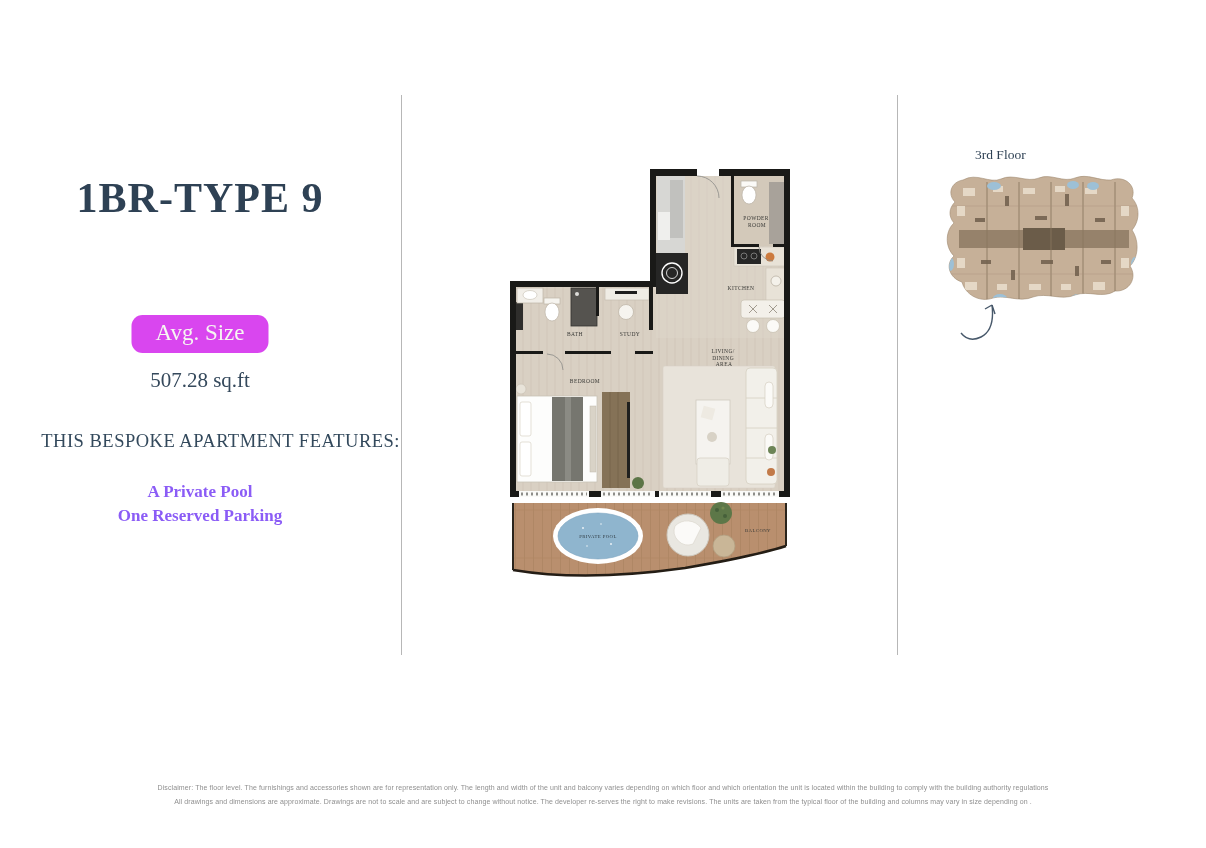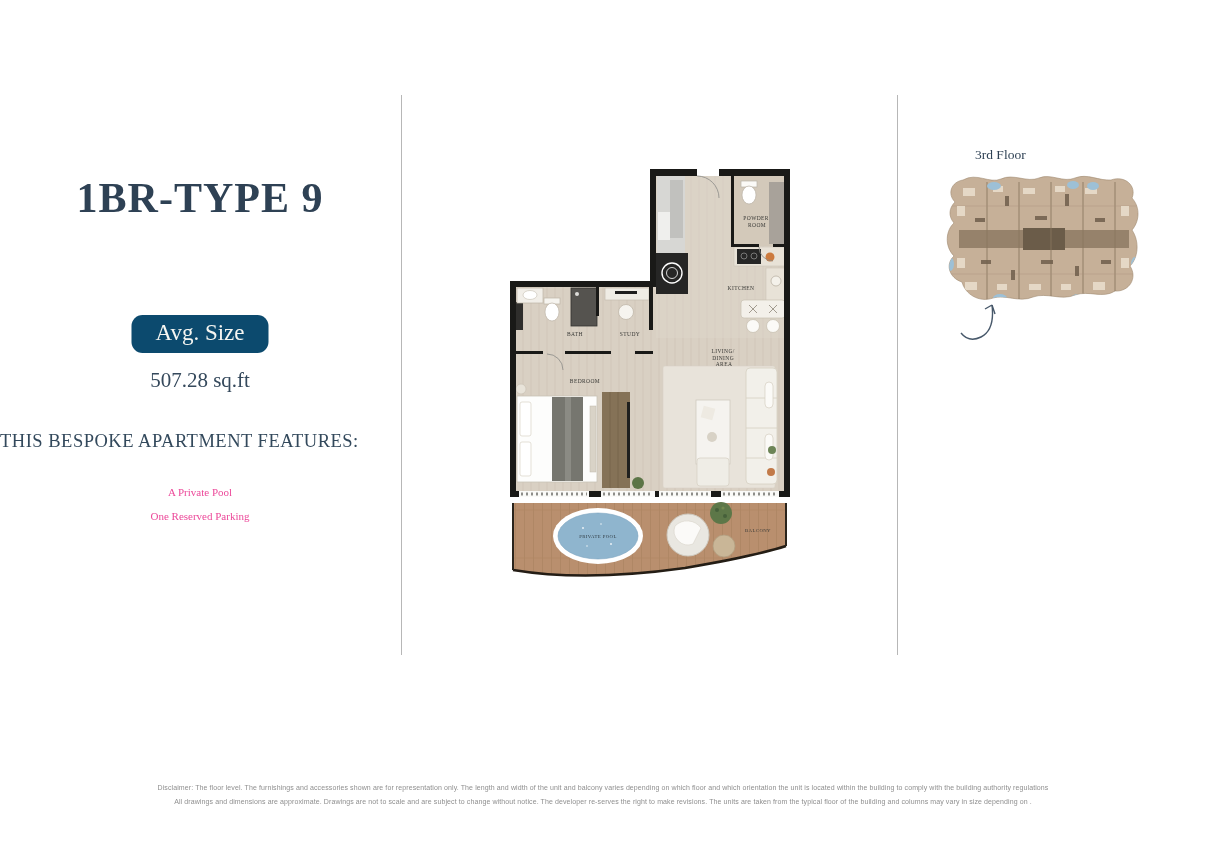--- a/index.html
+++ b/index.html
@@ -4,28 +4,28 @@
 <style>
   html,body{margin:0;padding:0;background:#ffffff;}
   .page{position:relative;width:1206px;height:848px;background:#ffffff;overflow:hidden;
         font-family:"Liberation Serif","DejaVu Serif",serif;color:#2e4154;}
 
   
   .left-panel{position:absolute;left:0;top:0;width:400px;height:700px;}
   .unit-title{position:absolute;top:174px;left:0;width:100%;text-align:center;
               font-size:42px;letter-spacing:1px;color:#2e4154;font-weight:700;}
   .pill{position:absolute;top:315px;left:50%;transform:translateX(-50%);
-        background:#0c4a6e;color:#f6f6f2;font-size:23px;line-height:1;
+        background:#d946ef;color:#f6f6f2;font-size:23px;line-height:1;
         padding:6px 24px 9px;border-radius:11px;white-space:nowrap;}
   .size-value{position:absolute;top:368px;left:0;width:100%;text-align:center;
               font-size:21px;color:#35495c;}
-  .features-heading{position:absolute;top:431px;left:0;width:100%;text-align:left;
+  .features-heading{position:absolute;top:431px;left:0;width:100%;text-align:right;
                     font-size:18.5px;letter-spacing:.5px;color:#33495c;}
   .features-list{position:absolute;top:480px;left:0;width:100%;text-align:center;
-                 font-size:11px;line-height:24px;color:#ec4899;}
+                 font-size:17px;line-height:24px;color:#8b5cf6;font-weight:bold;}
 
   
   .divider{position:absolute;top:95px;width:1px;height:560px;background:#b7b7b7;}
   .divider.left{left:401px;} .divider.right{left:897px;}
 
   
   .plan-svg{position:absolute;left:425px;top:150px;}
 
   
   .floor-label{position:absolute;left:947px;top:147px;font-size:13.5px;color:#2e4154;margin-left:28px;}

